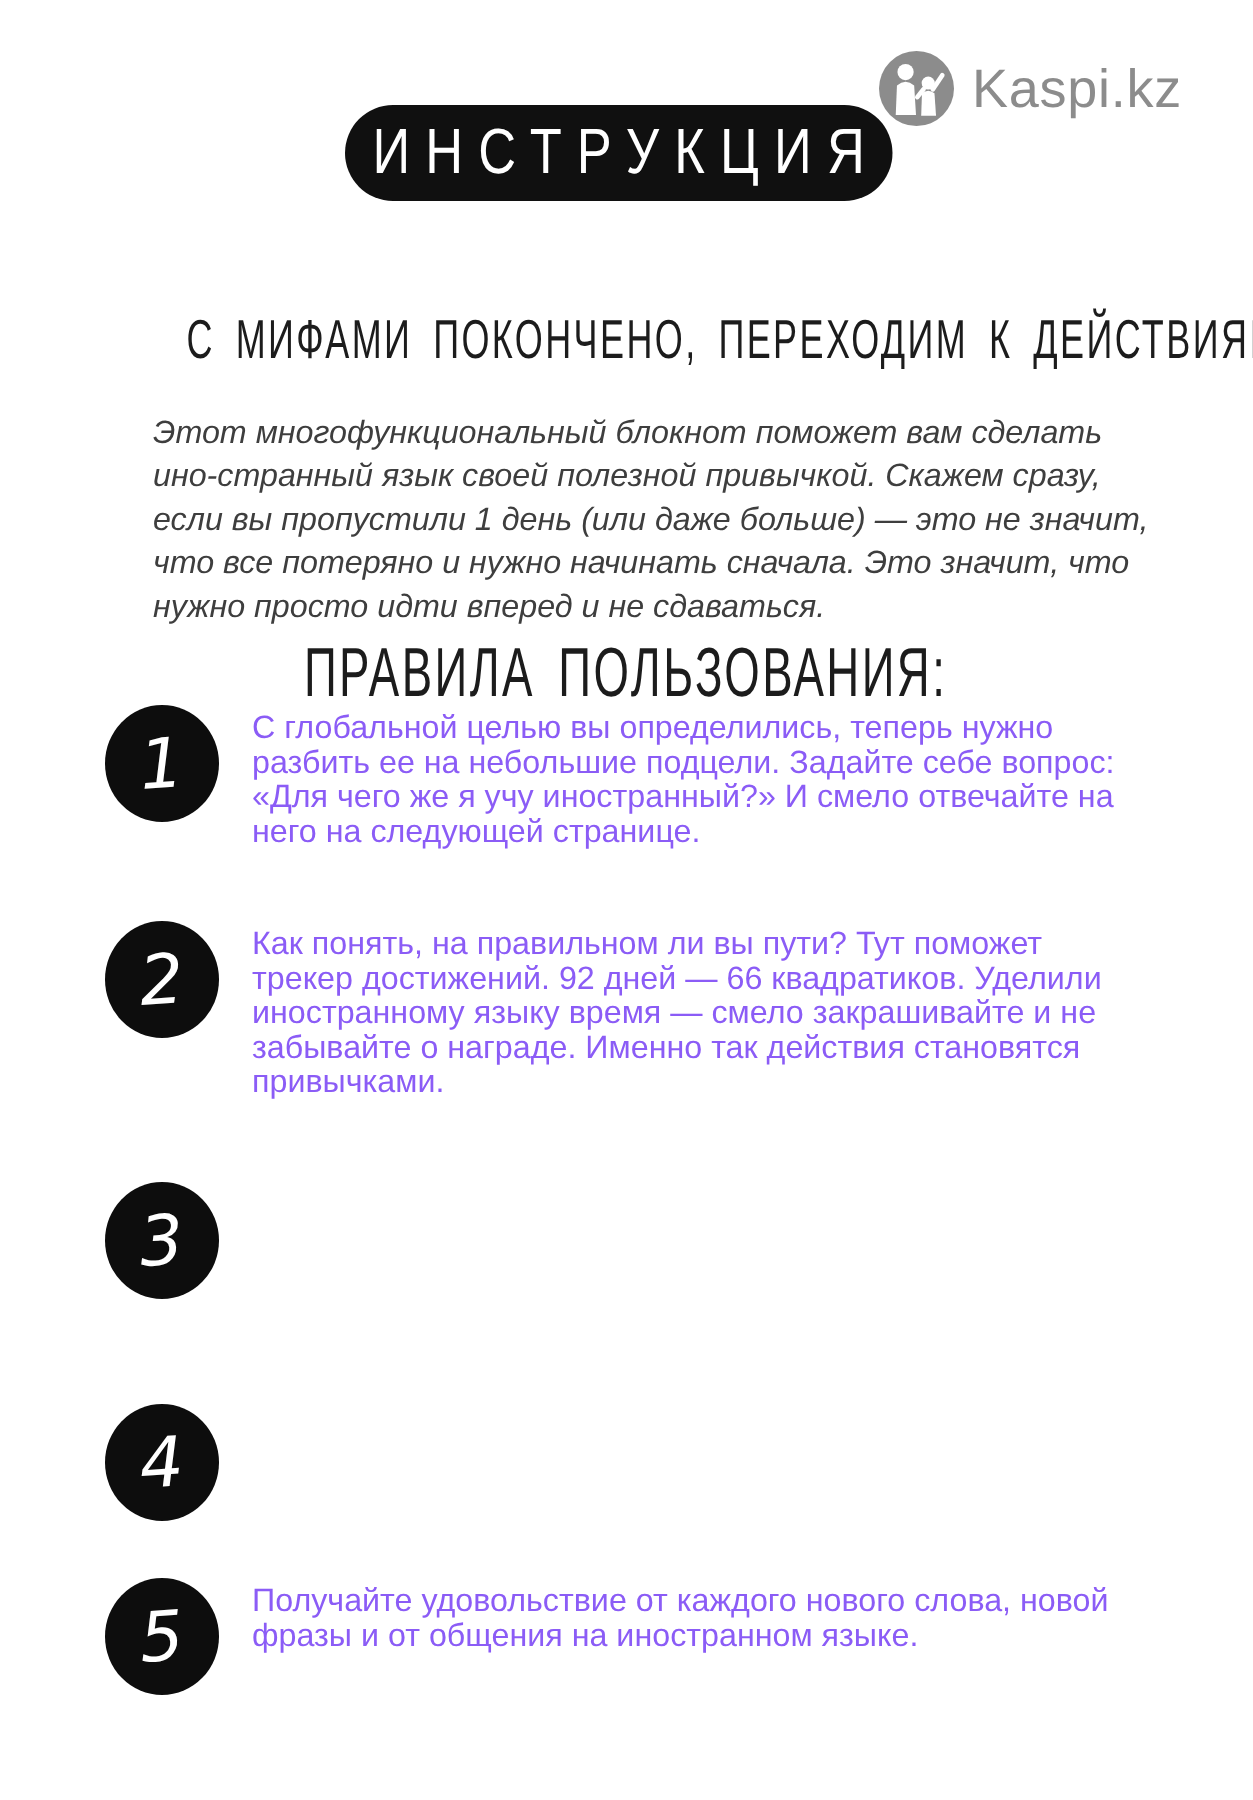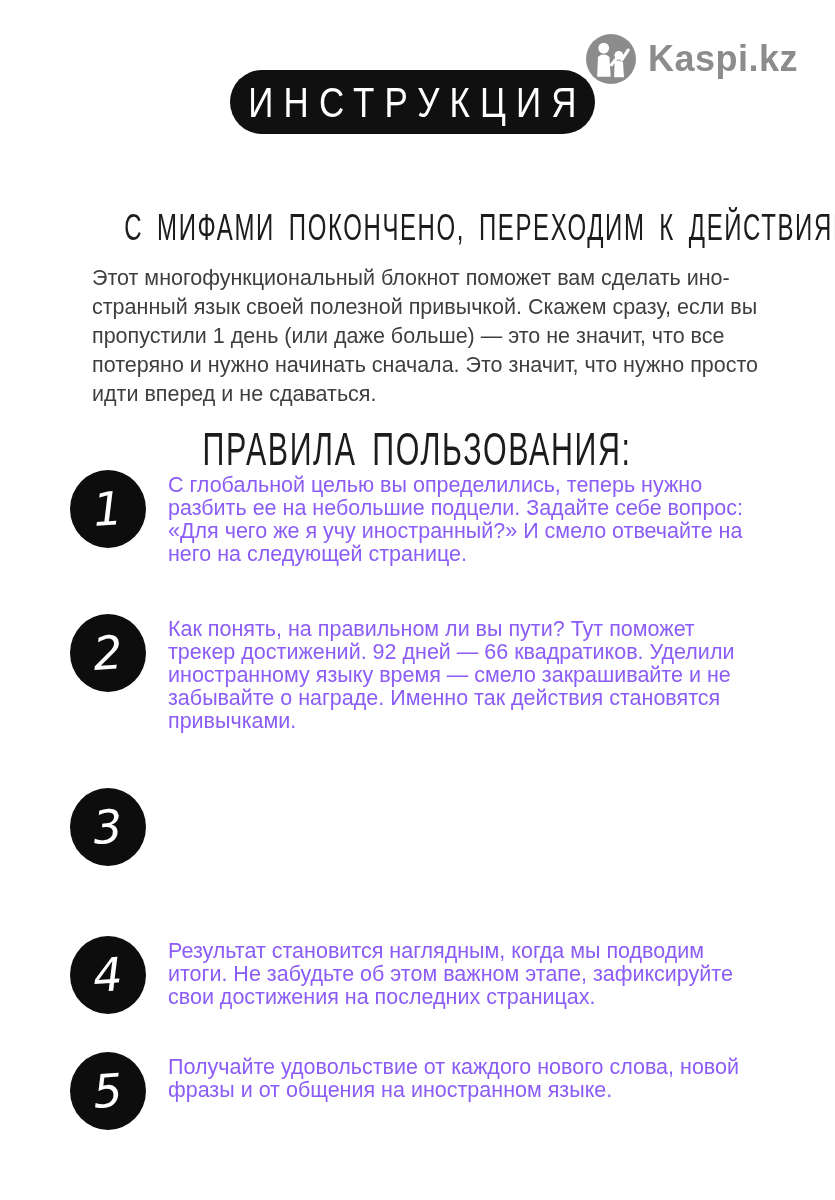--- a/index.html
+++ b/index.html
@@ -20,21 +20,21 @@
     left: 586px;
     top: 34px;
     display: flex;
     align-items: center;
     gap: 12px;
     z-index: 1;
   }
   .logo-mark { width: 50px; height: 50px; display: block; }
   .logo-text {
     font-size: 36px;
-    font-weight: bold;
+    font-weight: normal;
     color: #8c8c8c;
     letter-spacing: 0.5px;
   }
 
   
   .badge {
     position: absolute;
     left: 230px;
     top: 70px;
     width: 365px;
@@ -76,24 +76,25 @@
     word-spacing: 7px;
     white-space: nowrap;
   }
 
   
   .intro {
     position: absolute;
     left: 90px;
     top: 262px;
     width: 680px;
-    margin: 2px;
+    margin: 12px;
     font-size: 21.5px;
     line-height: 29px;
     color: #3e3e3e;
+    font-style: italic;
   }
 
   
   .rules { position: absolute; left: 0; top: 0; width: 100%; height: 100%; list-style: none; margin: 0; padding: 0; }
   .rule {
     position: absolute;
     left: 70px;
     display: flex;
     align-items: flex-start;
     gap: 22px;
@@ -178,21 +179,20 @@
     </li>
     <li class="rule">
       <div class="num-circle">
           <span>3</span>
         </div>
     </li>
     <li class="rule">
       <div class="num-circle">
           <span>4</span>
         </div>
-      <div class="rule-text">Результат становится наглядным, когда мы подводим итоги. Не забудьте об этом важном этапе, зафиксируйте свои достижения на последних страницах.</div>
     </li>
     <li class="rule">
       <div class="num-circle">
           <span>5</span>
         </div>
       <div class="rule-text">Получайте удовольствие от каждого нового слова, новой фразы и от общения на иностранном языке.</div>
     </li>
   </ol>
 
 </div>

